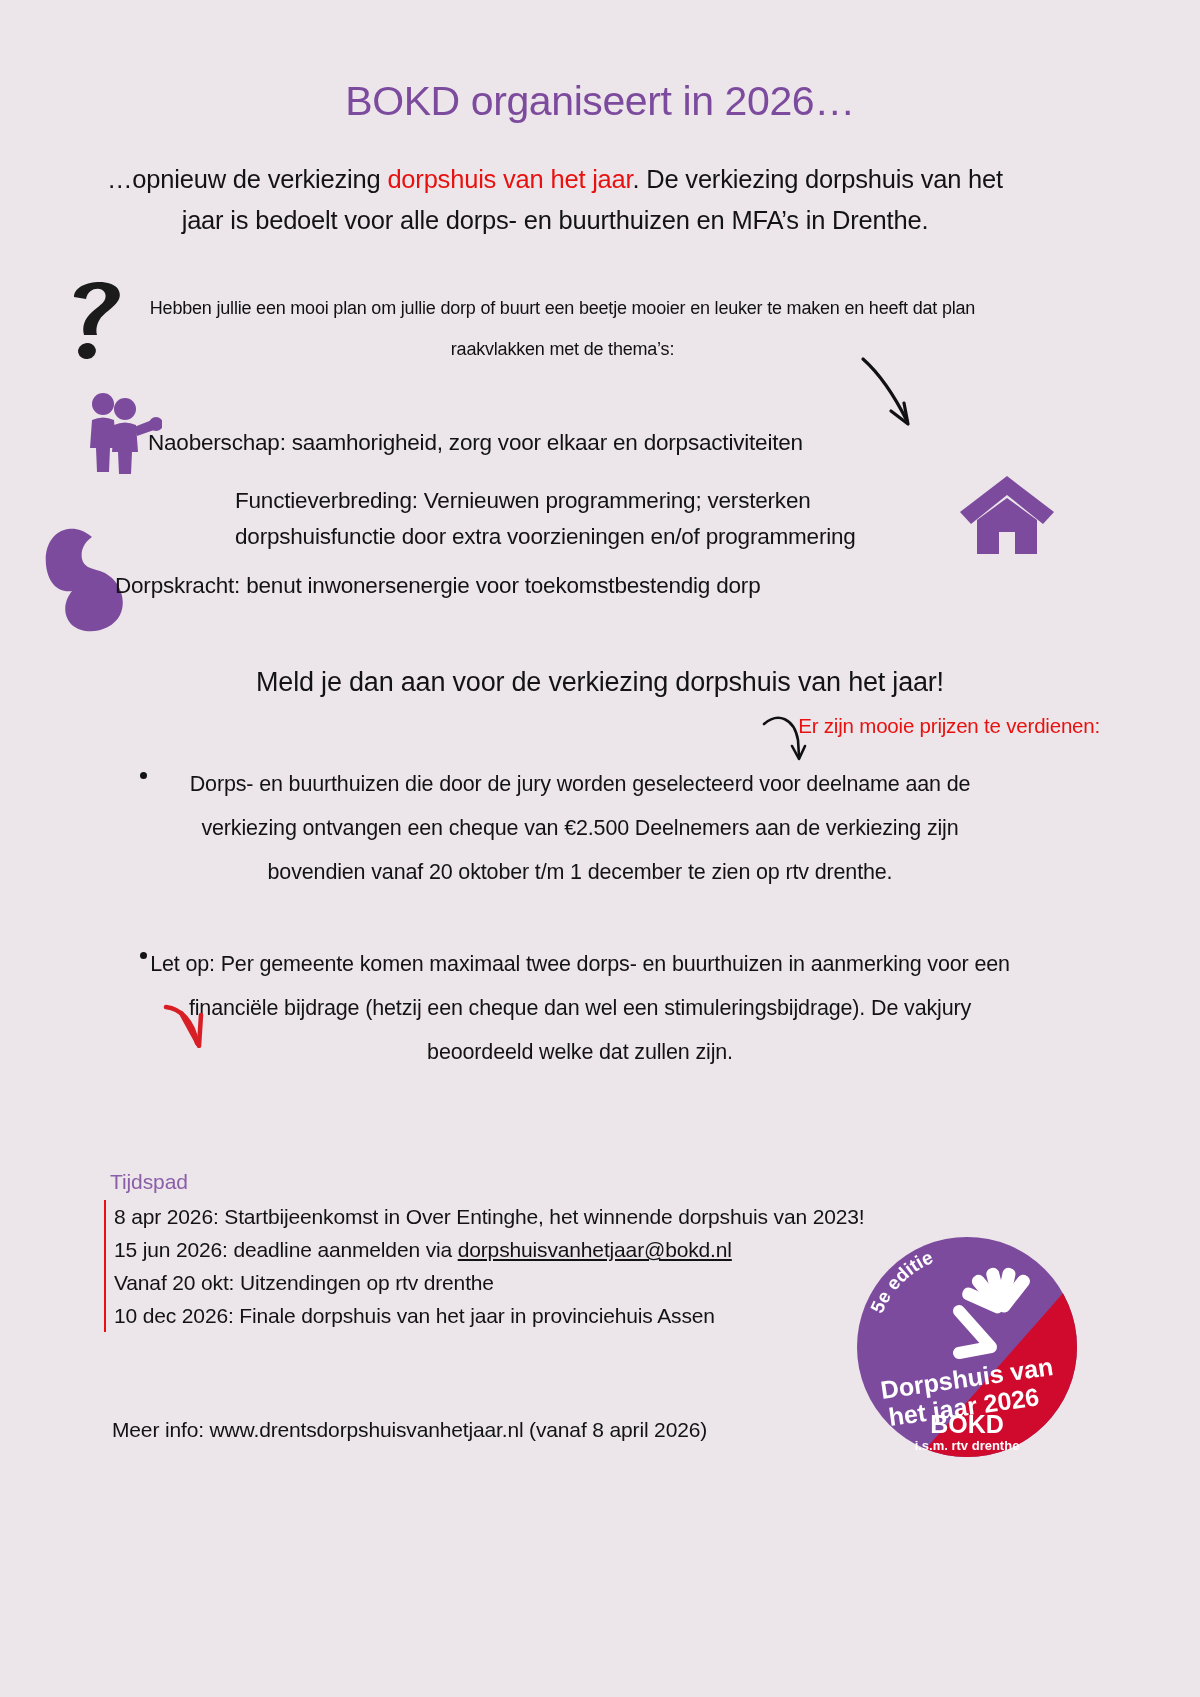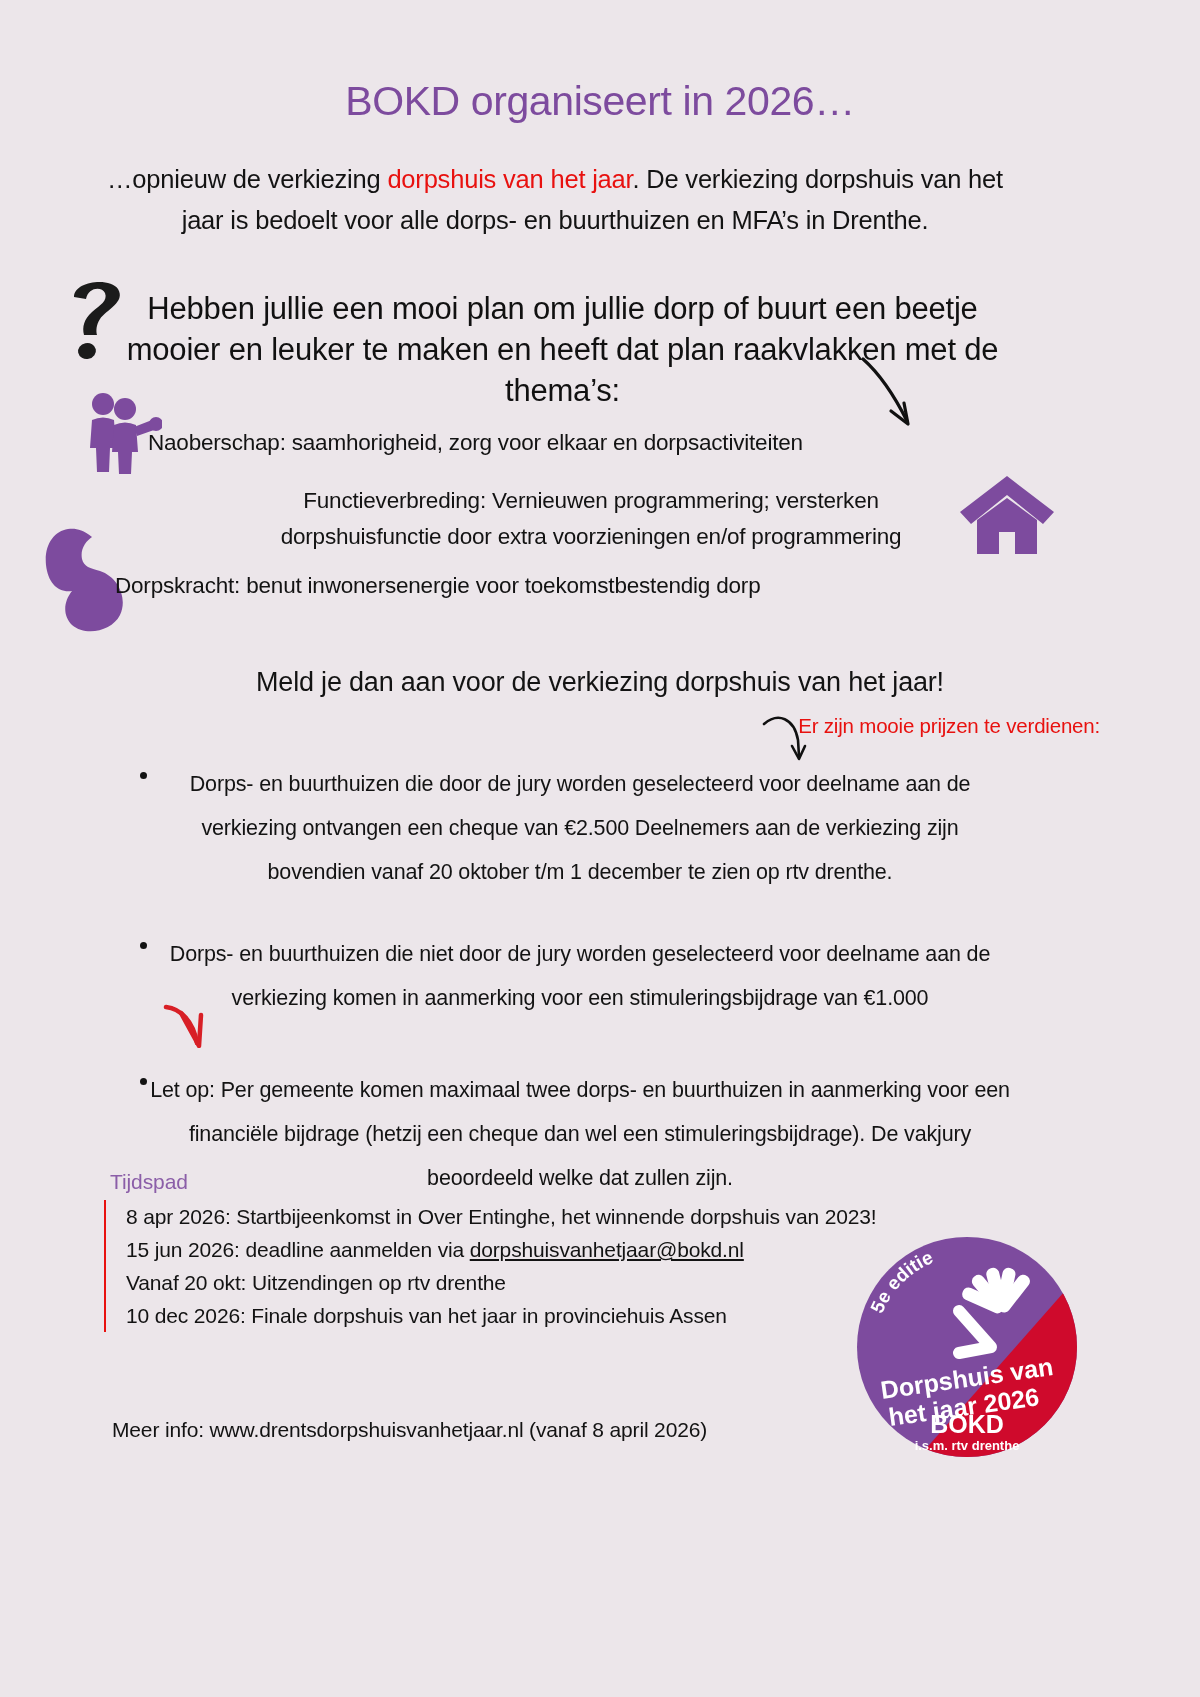--- a/index.html
+++ b/index.html
@@ -47,21 +47,21 @@
     letter-spacing: -0.2px;
   }
   .red { color: #e8110f; }
 
   
   .question-block {
     position: absolute;
     left: 115px;
     top: 288px;
     width: 895px;
-    font-size: 31px;
+    font-size: 18px;
     line-height: 41px;
     letter-spacing: -0.2px;
     text-align: center;
   }
   .qmark-icon {
     position: absolute;
     left: 60px;
     top: 275px;
     width: 70px;
     height: 90px;
@@ -69,21 +69,21 @@
 
   
   .theme {
     position: absolute;
     font-size: 22.5px;
     line-height: 36px;
     letter-spacing: -0.2px;
     color: #131313;
   }
   .theme-1 { left: 148px; top: 425px; width: 760px; }
-  .theme-2 { left: 235px; top: 483px; width: 712px; text-align: center; }
+  .theme-2 { left: 235px; top: 483px; width: 712px; }
   .theme-3 { left: 115px; top: 568px; width: 760px; }
 
   .people-icon {
     position: absolute;
     left: 82px;
     top: 390px;
     width: 80px;
     height: 85px;
   }
   .house-icon {
@@ -196,21 +196,20 @@
     width: 780px;
     border-left: 2.5px solid #e8110f;
     padding-left: 8px;
   }
   .tijdspad-item {
     font-size: 21px;
     line-height: 33px;
     color: #131313;
     letter-spacing: -0.15px;
     white-space: nowrap;
-    margin-left: 12px;
   }
   .tijdspad-item .mail {
     text-decoration: underline;
   }
   .meer-info {
     position: absolute;
     left: 112px;
     top: 1382px;
     font-size: 21px;
     color: #131313;
@@ -288,24 +287,20 @@
     <svg viewBox="0 0 60 55" width="60" height="55">
       <path d="M2 12 C16 0, 32 6, 36 28 L37 44" stroke="#111" stroke-width="2.6" fill="none" stroke-linecap="round"></path>
       <path d="M30 34 L37 47 L43 34" stroke="#111" stroke-width="2.6" fill="none" stroke-linecap="round" stroke-linejoin="round"></path>
     </svg>
   </div>
 
   <div class="bullets">
     <div class="bullet-row b1">
       <span class="bullet-dot"></span>
       <div class="bullet-text">Dorps- en buurthuizen die door de jury worden geselecteerd voor deelname aan de verkiezing ontvangen een cheque van €2.500 Deelnemers aan de verkiezing zijn bovendien vanaf 20 oktober t/m 1 december te zien op rtv drenthe.</div>
-    </div>
-    <div class="bullet-row b2">
-      <span class="bullet-dot"></span>
-      <div class="bullet-text">Dorps- en buurthuizen die niet door de jury worden geselecteerd voor deelname aan de verkiezing komen in aanmerking voor een stimuleringsbijdrage van €1.000</div>
     </div>
     <div class="bullet-row b3">
       <span class="bullet-dot"></span>
       <div class="bullet-text">Let op: Per gemeente komen maximaal twee dorps- en buurthuizen in aanmerking voor een financiële bijdrage (hetzij een cheque dan wel een stimuleringsbijdrage). De vakjury beoordeeld welke dat zullen zijn.</div>
     </div>
   </div>
 
   <div class="arrow-red">
     <svg viewBox="0 0 70 45" width="70" height="45">
       <path d="M3 4 C18 6, 30 18, 34 40" stroke="#d81f26" stroke-width="4.5" fill="none" stroke-linecap="round"></path>

